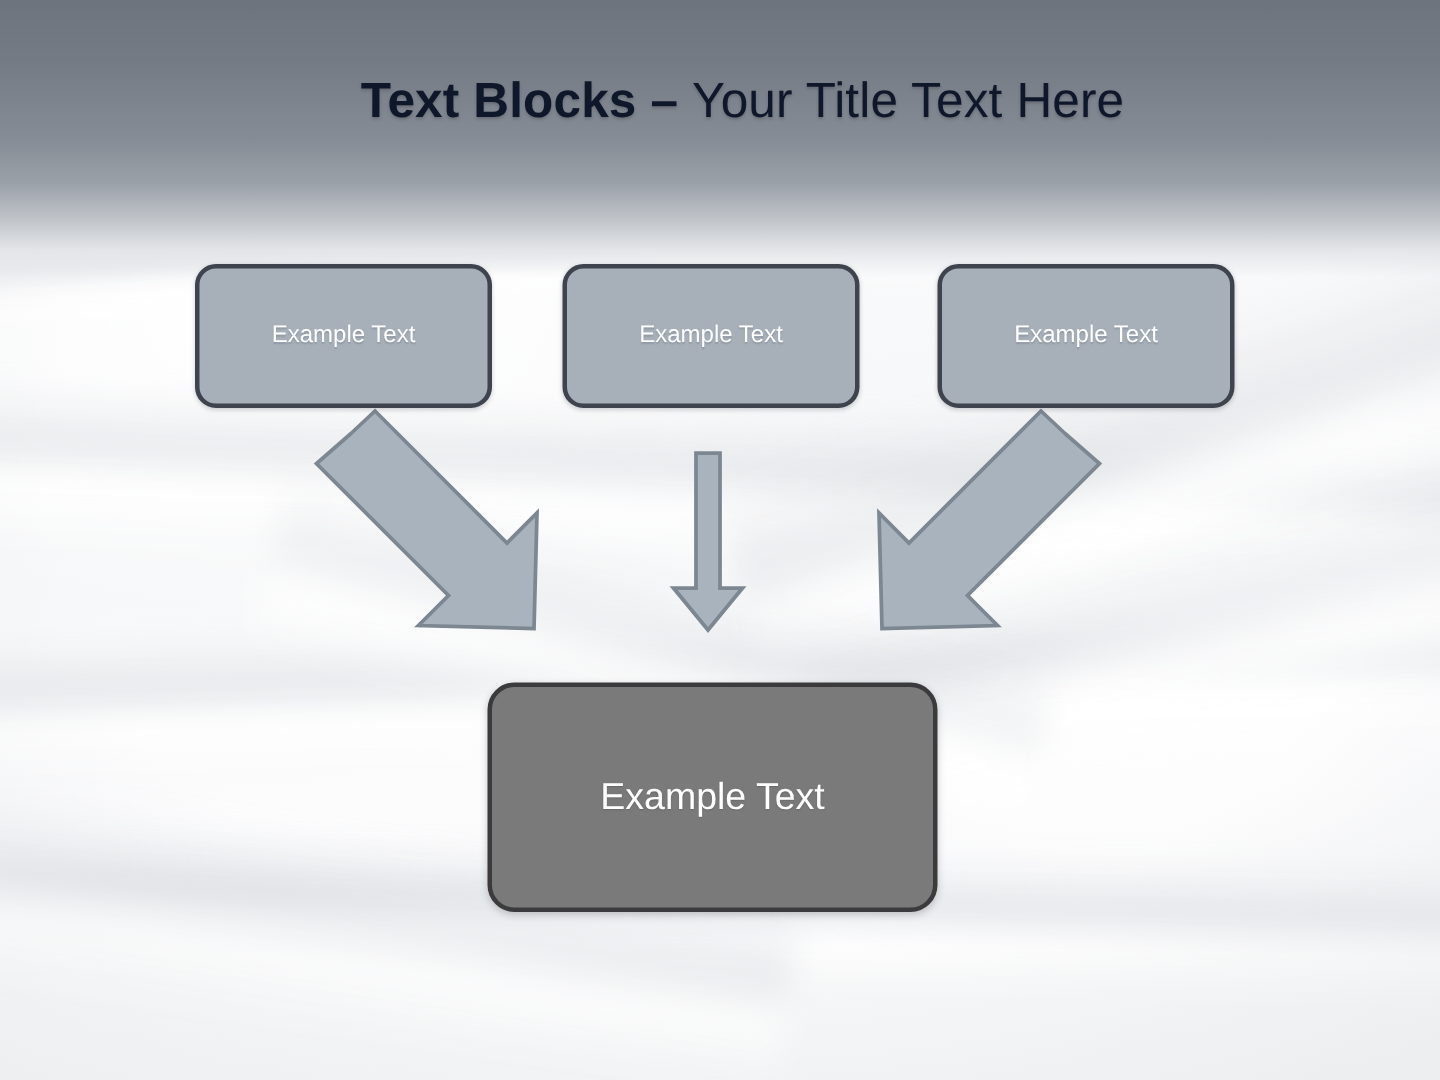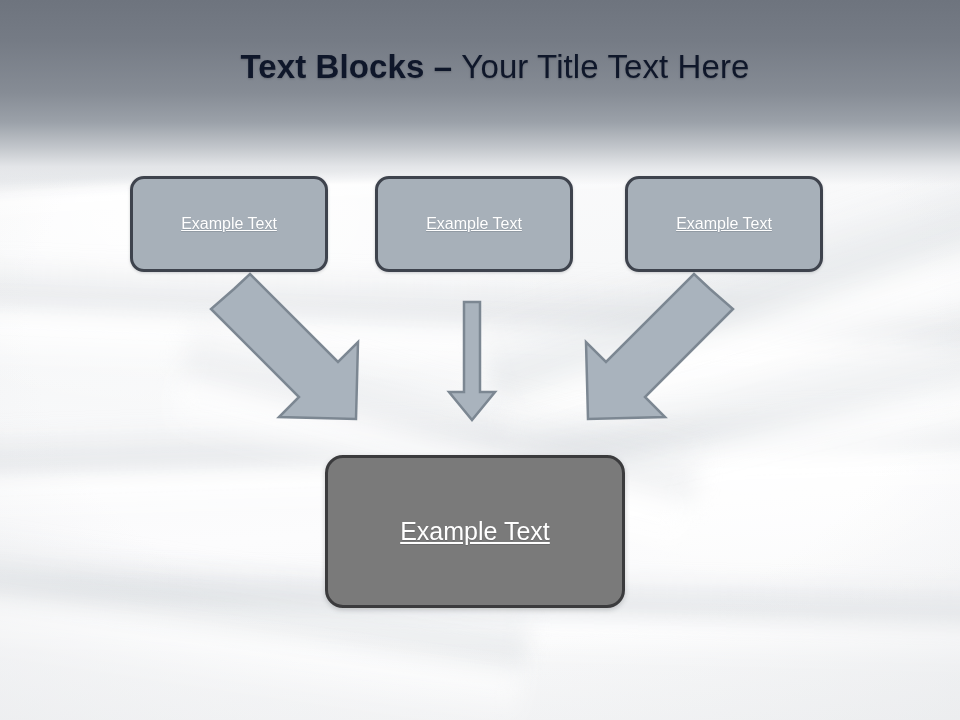--- a/index.html
+++ b/index.html
@@ -129,21 +129,20 @@
 
   
   .box {
     position: absolute;
     box-sizing: border-box;
     display: flex;
     align-items: center;
     justify-content: center;
     color: #ffffff;
     border-style: solid;
-    text-decoration: underline;
   }
   .box-top {
     background: #a7b0b9;
     border: 3px solid #3e434d;
     border-radius: 14px;
     font-size: 16px;
     box-shadow: 0 1px 3px rgba(90,95,102,0.28);
     text-shadow: 0 1px 1px rgba(80,86,94,0.25);
   }
   .box-top.b1 { left: 130px; top: 176px; width: 198px; height: 96px; }

